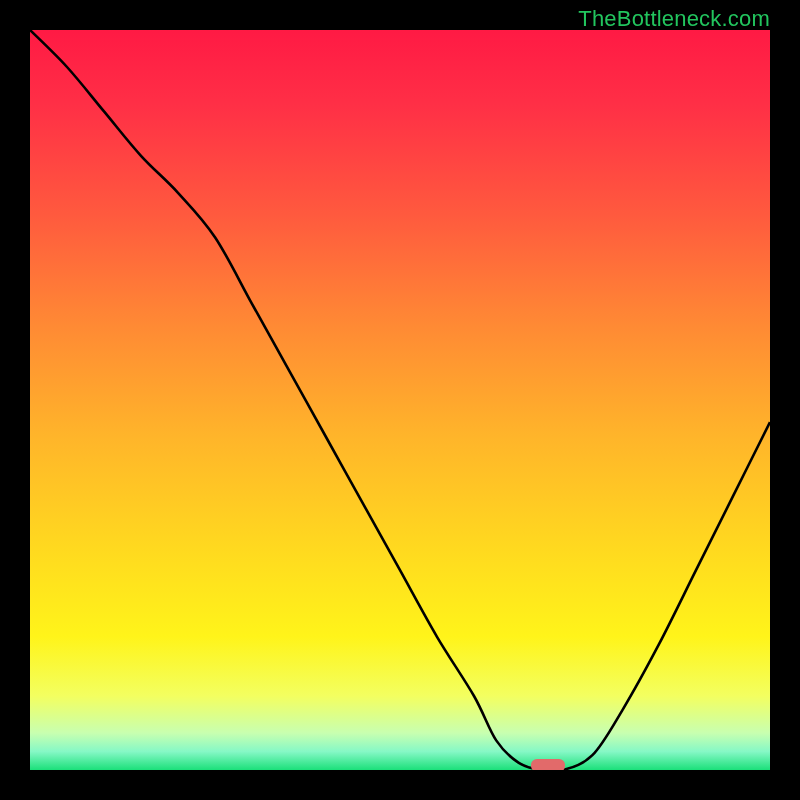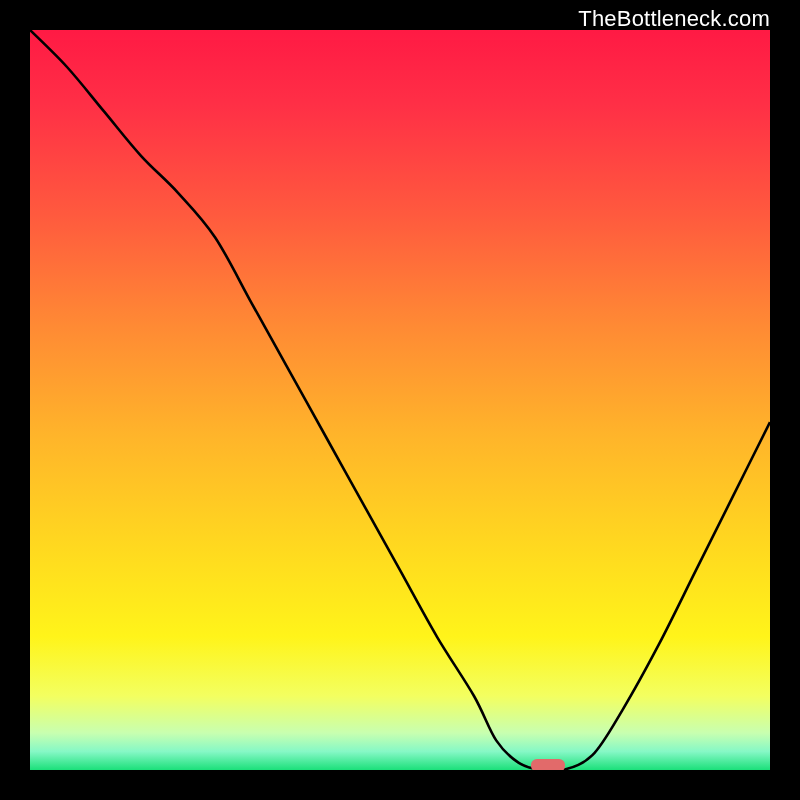--- a/index.html
+++ b/index.html
@@ -16,21 +16,21 @@
     left: 30px;
     top: 30px;
     width: 740px;
     height: 740px;
     background: #000;
   }
   .watermark {
     position: absolute;
     top: 6px;
     right: 30px;
-    color: #ffffff;
+    color: #22c55e;
     font-size: 22px;
     font-weight: 500;
     letter-spacing: 0.2px;
   }
   svg {
     display: block;
   }
 </style>
 </head>
 <body>

